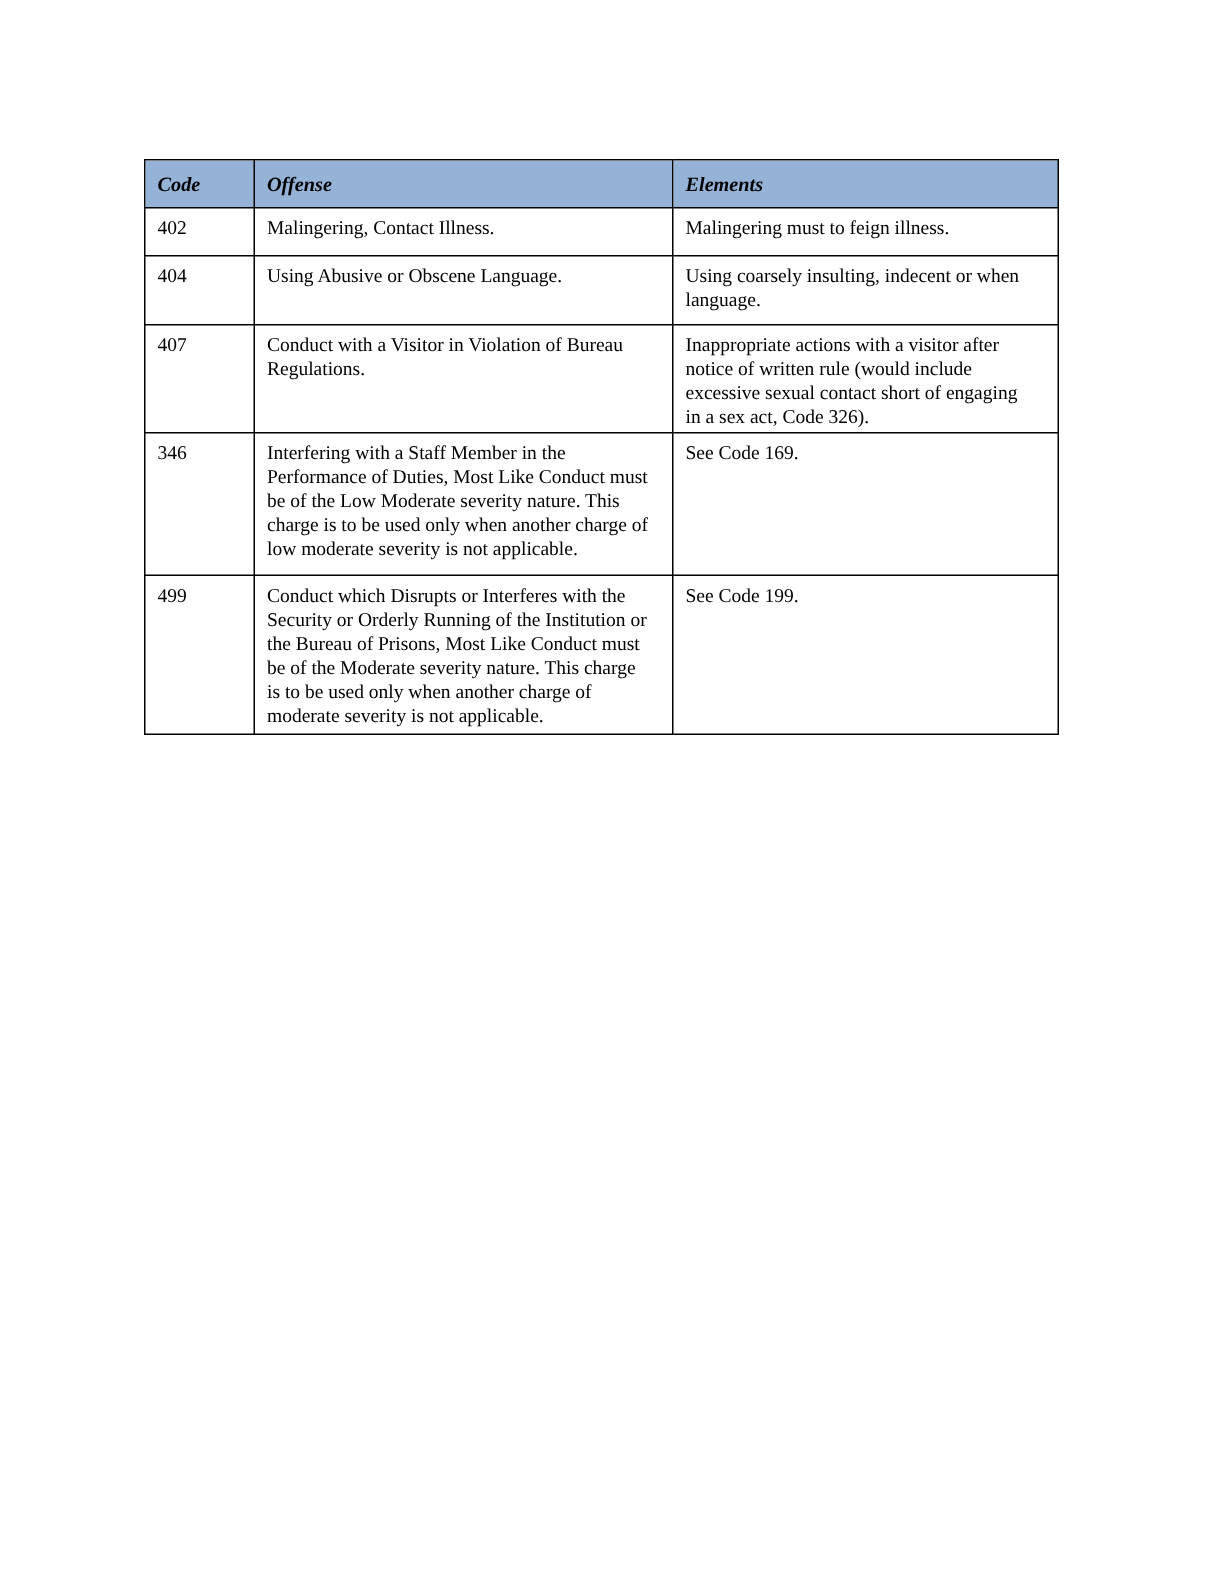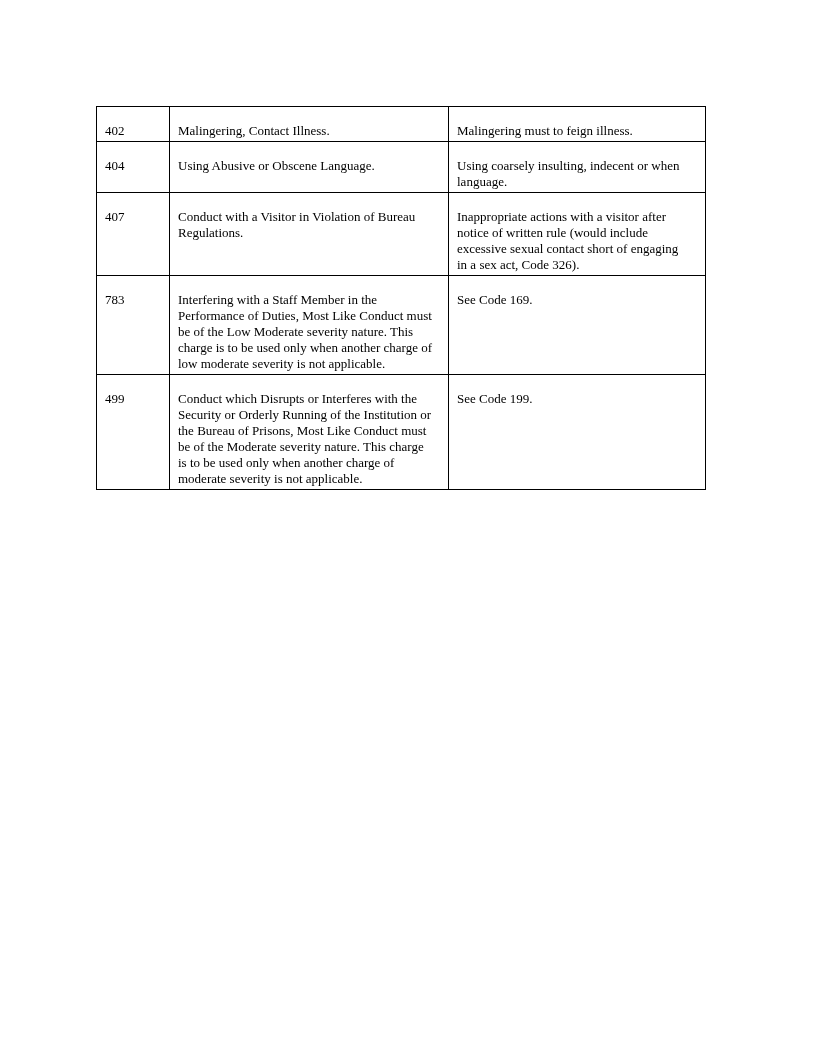--- a/index.html
+++ b/index.html
@@ -32,41 +32,46 @@
     font-style: italic;
     font-size: 13.5px;
     text-align: left;
     vertical-align: middle;
     padding: 2px 4px 2px 8px;
   }
   .doc-table td {
     font-size: 13px;
     line-height: 16px;
     white-space: pre-line;
-    padding: 16px 4px 2px 8px;
+    padding: 5px 4px 2px 8px;
   }
   tr.h-header { height: 32px; }
   tr.h-402 { height: 32px; }
   tr.h-404 { height: 46px; }
   tr.h-407 { height: 63px; font-family: Liberation Serif, serif; }
   tr.h-409 { height: 80px; }
   tr.h-498 { height: 95px; }
   tr.h-499 { height: 106px; margin-top: 24px; }
 </style>
 </head>
 <body>
 
 <div class="page">
   <table class="doc-table">
     <colgroup>
       <col style="width:73px">
       <col style="width:279px">
       <col style="width:257px">
     </colgroup>
     <tbody>
+      <tr class="h-header">
+        <th>Code</th>
+        <th>Offense</th>
+        <th>Elements</th>
+      </tr>
       <tr class="h-402">
         <td>402</td>
         <td>Malingering, Contact Illness.</td>
         <td>Malingering must to feign illness.</td>
       </tr>
       <tr class="h-404">
         <td>404</td>
         <td>Using Abusive or Obscene Language.</td>
         <td>Using coarsely insulting, indecent or when
 language.</td>
@@ -74,21 +79,21 @@
       <tr class="h-407">
         <td>407</td>
         <td>Conduct with a Visitor in Violation of Bureau
 Regulations.</td>
         <td>Inappropriate actions with a visitor after
 notice of written rule (would include
 excessive sexual contact short of engaging
 in a sex act, Code 326).</td>
       </tr>
       <tr class="h-498">
-        <td>783</td>
+        <td>346</td>
         <td>Interfering with a Staff Member in the
 Performance of Duties, Most Like Conduct must
 be of the Low Moderate severity nature.  This
 charge is to be used only when another charge of
 low moderate severity is not applicable.</td>
         <td>See Code 169.</td>
       </tr>
       <tr class="h-499">
         <td>499</td>
         <td>Conduct which Disrupts or Interferes with the

